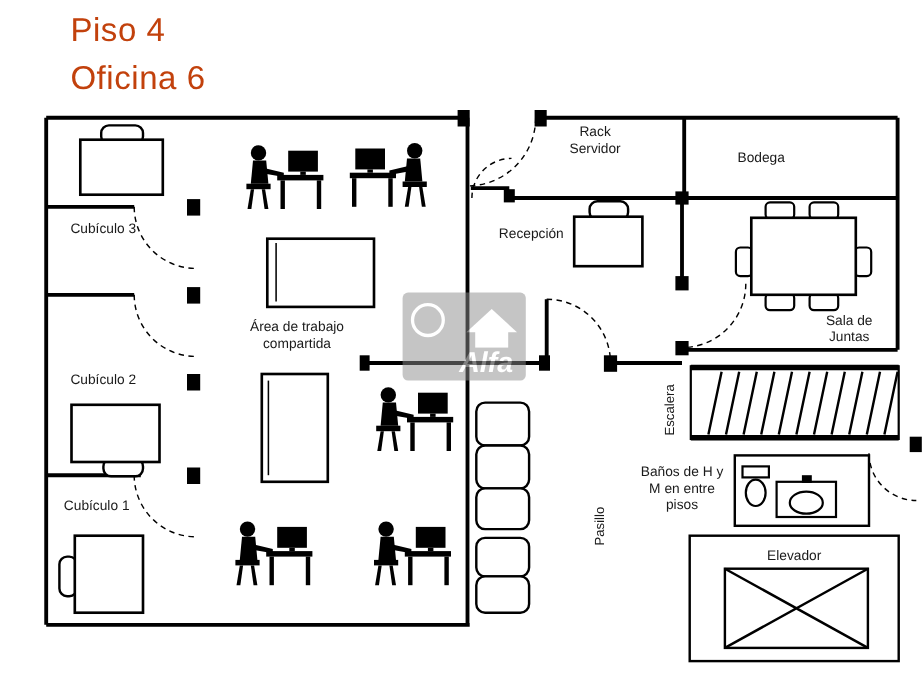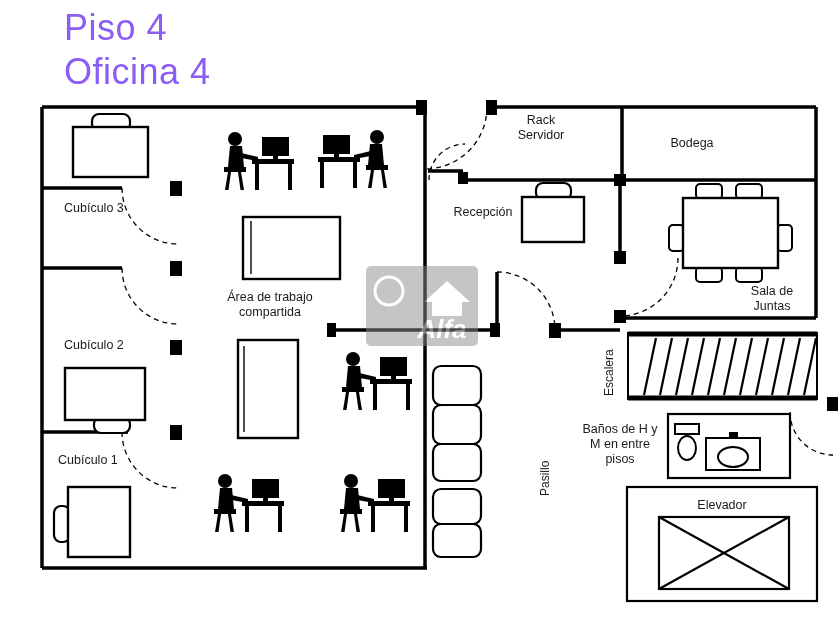--- a/index.html
+++ b/index.html
@@ -1,32 +1,32 @@
 <!DOCTYPE html>
 <html><head>
 <meta charset="utf-8">
 <style>
   html,body{margin:0;padding:0;background:#ffffff;}
   .canvas{position:relative;width:840px;height:630px;background:#ffffff;overflow:hidden;
           font-family:"Liberation Sans",sans-serif;}
-  .title{position:absolute;left:64px;top:6px;font-size:36px;line-height:44px;color:#8b5cf6;
+  .title{position:absolute;left:64px;top:6px;font-size:30px;line-height:44px;color:#c2410c;
          letter-spacing:0.5px;}
   svg{position:absolute;left:0;top:0;}
   svg text{font-family:"Liberation Sans",sans-serif;font-size:12.5px;fill:#1a1a1a;}
   .vlabel{font-size:12px;}
   .wm-text{font-size:26px;font-style:italic;font-weight:bold;fill:#ffffff;}
 </style>
 </head>
 <body>
 
 <div class="canvas">
 
   <div class="title">
     <div>Piso 4</div>
-    <div>Oficina 4</div>
+    <div>Oficina 6</div>
   </div>
 
   <svg width="840" height="630" viewBox="0 0 840 630">
     <defs>
       <g id="worker">
         <circle cx="13" cy="9" r="7"></circle>
         <path d="M8,16 L20,16 L22,37 L6,37 Z"></path>
         <path d="M15,22 L36,27 L36,31 L14,27 Z"></path>
         <rect x="2" y="37" width="22" height="5"></rect>
         <path d="M6,42 L3,60 L6.5,60 L9,42 Z"></path>

